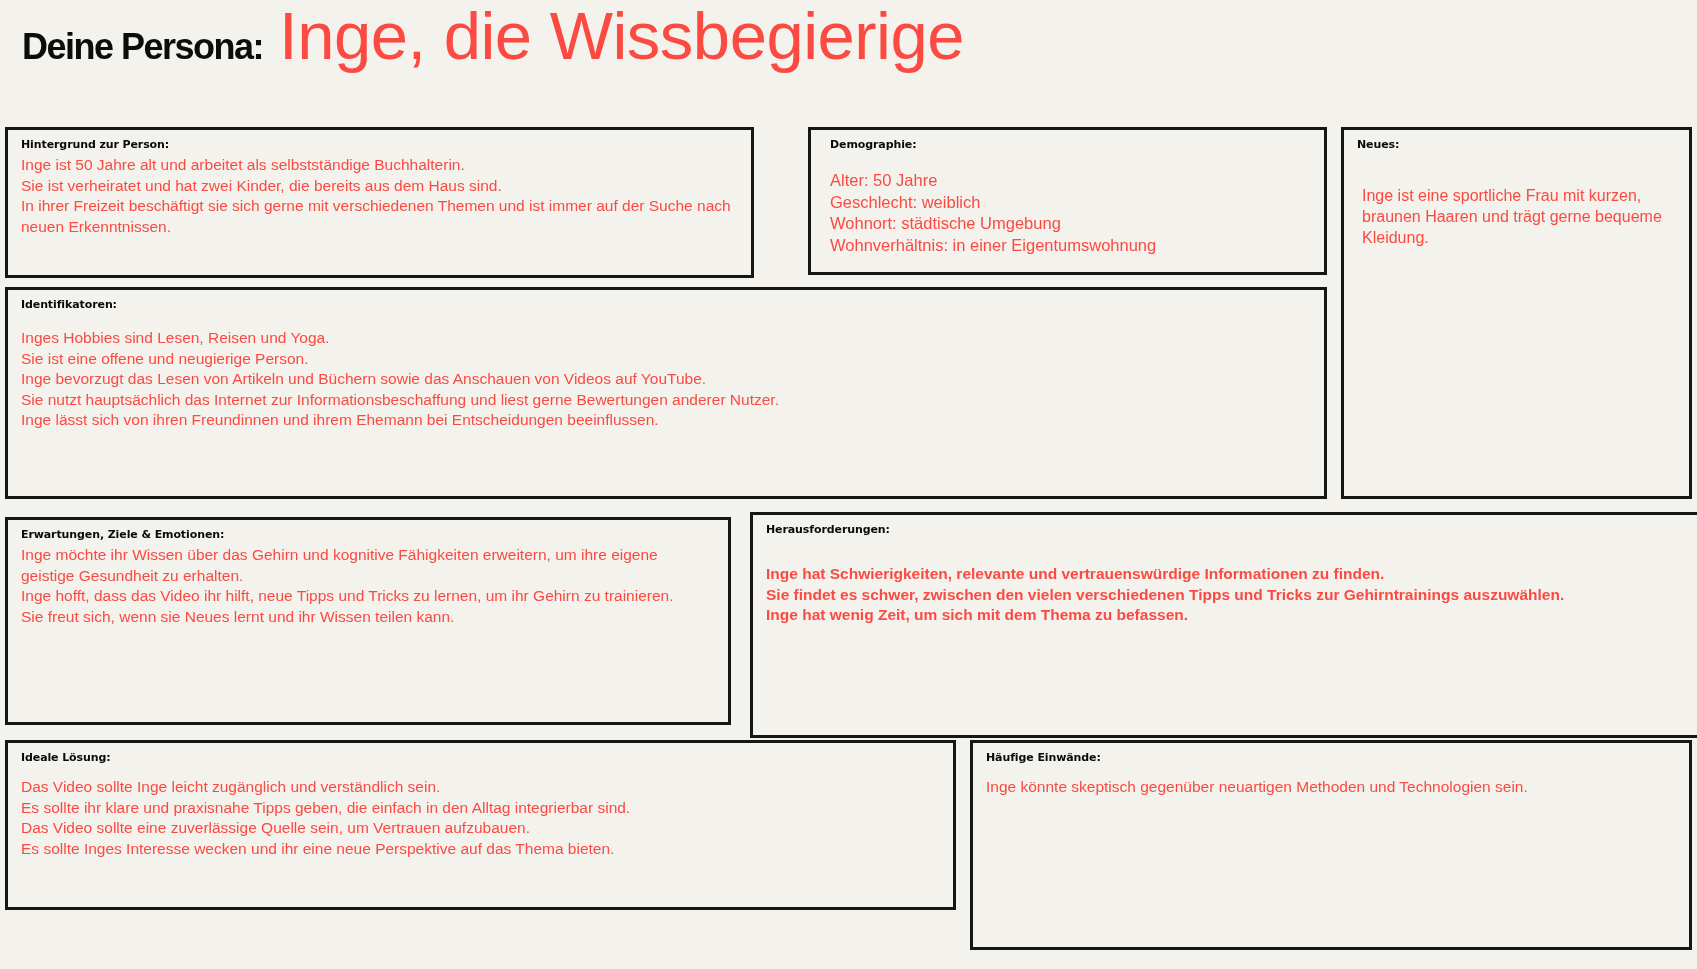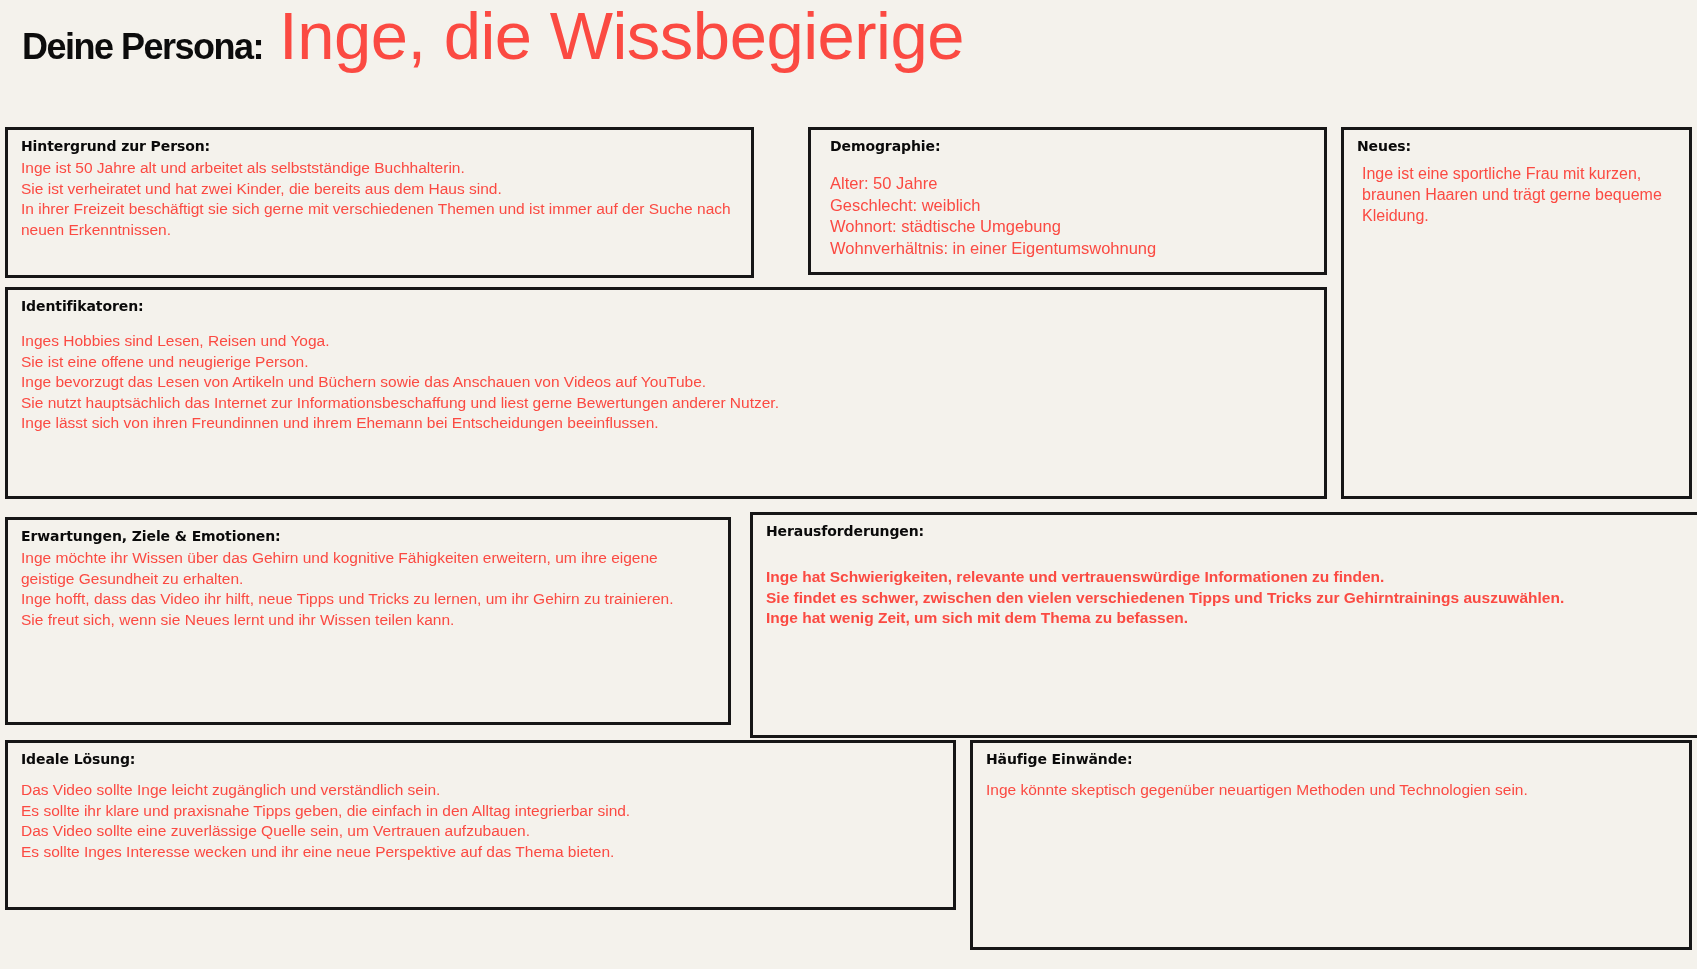--- a/index.html
+++ b/index.html
@@ -43,35 +43,35 @@
     position:absolute;
     box-sizing:border-box;
     border:3px solid #161616;
     background:#f4f2ec;
     padding:8px 13px;
   }
   .box h2{
     margin:0;
     font-family:"DejaVu Sans","Liberation Sans",sans-serif;
     font-weight:700;
-    font-size:14px;
+    font-size:11px;
     letter-spacing:-0.1px;
     color:#0a0a0a;
   }
   .box .body{
     color:#fb4a42;
     font-size:15.5px;
     line-height:20.5px;
   }
   .line{min-height:1px;}
   
   #box-hintergrund .body,
   #box-erwartungen .body{margin-top:4px;}
   #box-demographie .body{margin-top:19px;font-size:16.5px;line-height:21.5px;}
-  #box-foto .body{margin-top:9px;font-size:16px;line-height:21px;padding-left:5px;padding-right:4px;}
+  #box-foto .body{margin-top:34px;font-size:16px;line-height:21px;padding-left:5px;padding-right:4px;}
   #box-identifikatoren .body{margin-top:17px;}
   #box-herausforderungen .body{margin-top:28px;font-weight:bold;}
   #box-ideale .body{margin-top:13px;}
   #box-haeufige .body{margin-top:13px;}
   #box-demographie{padding-left:19px;}
   
   #box-hintergrund      {left:5px;   top:127px; width:749px;  height:151px;}
   #box-demographie      {left:808px; top:127px; width:519px;  height:148px;}
   #box-foto             {left:1341px;top:127px; width:351px;  height:372px;}
   #box-identifikatoren  {left:5px;   top:287px; width:1322px; height:212px;}

